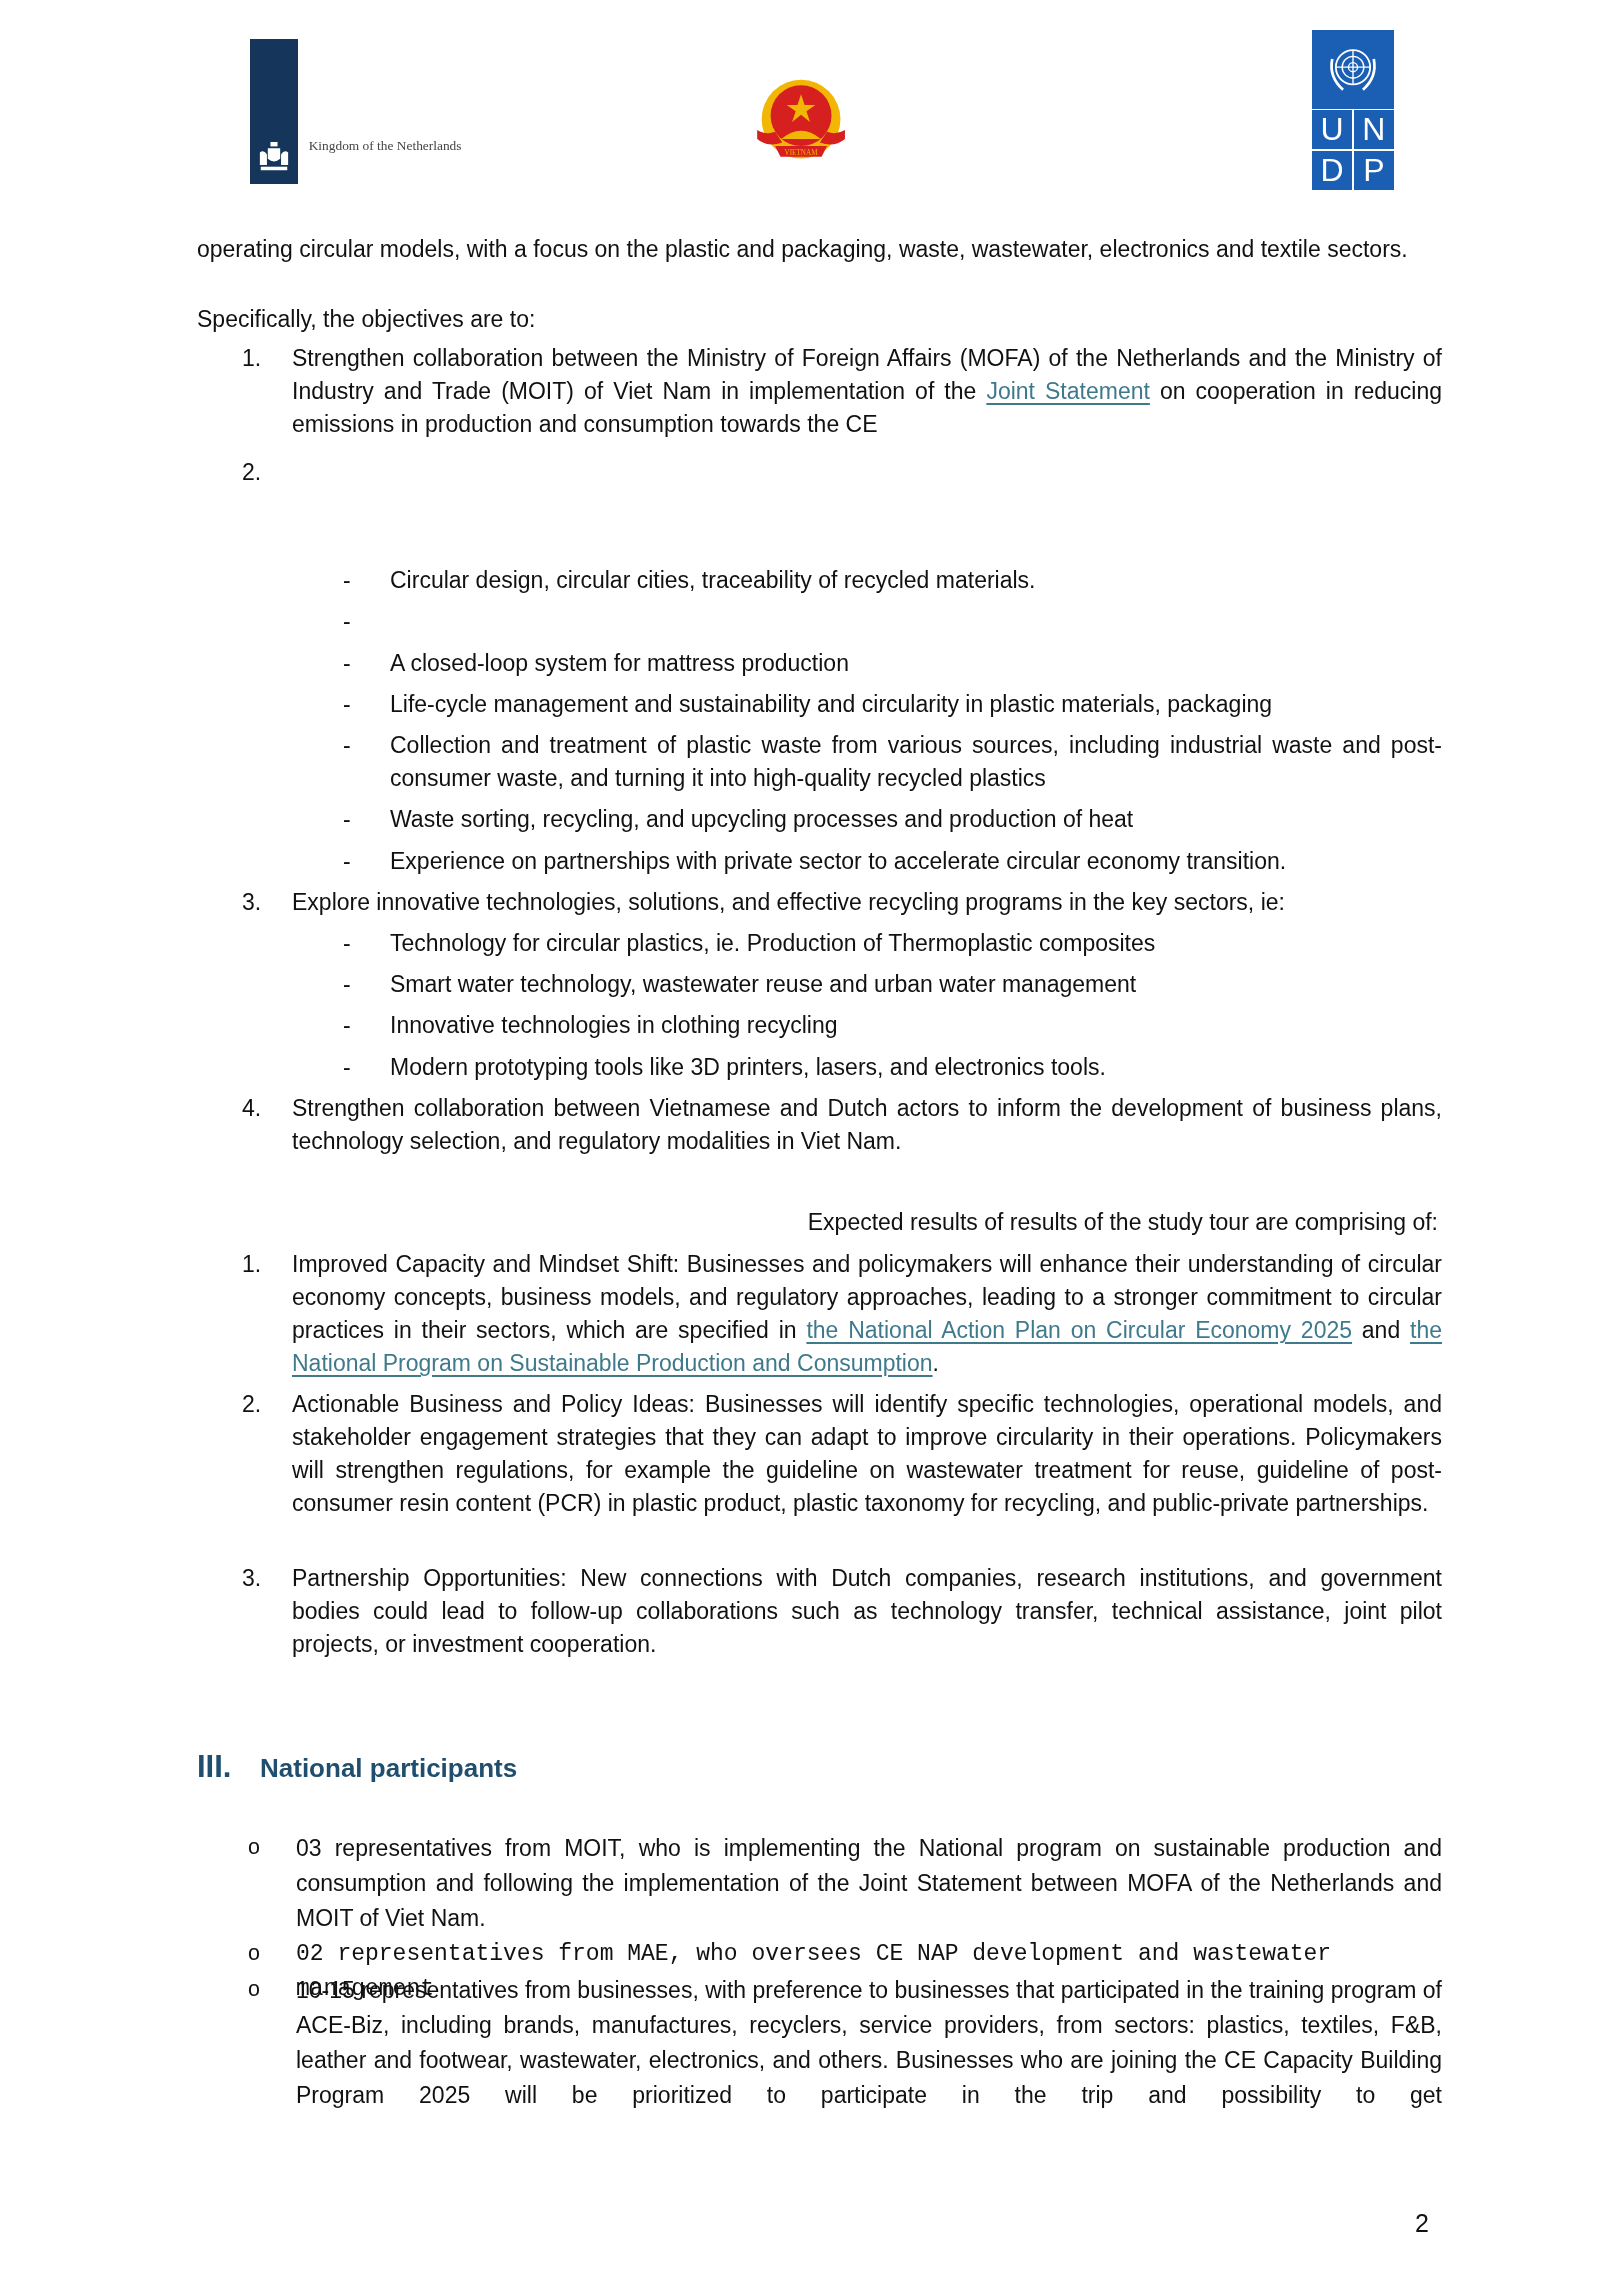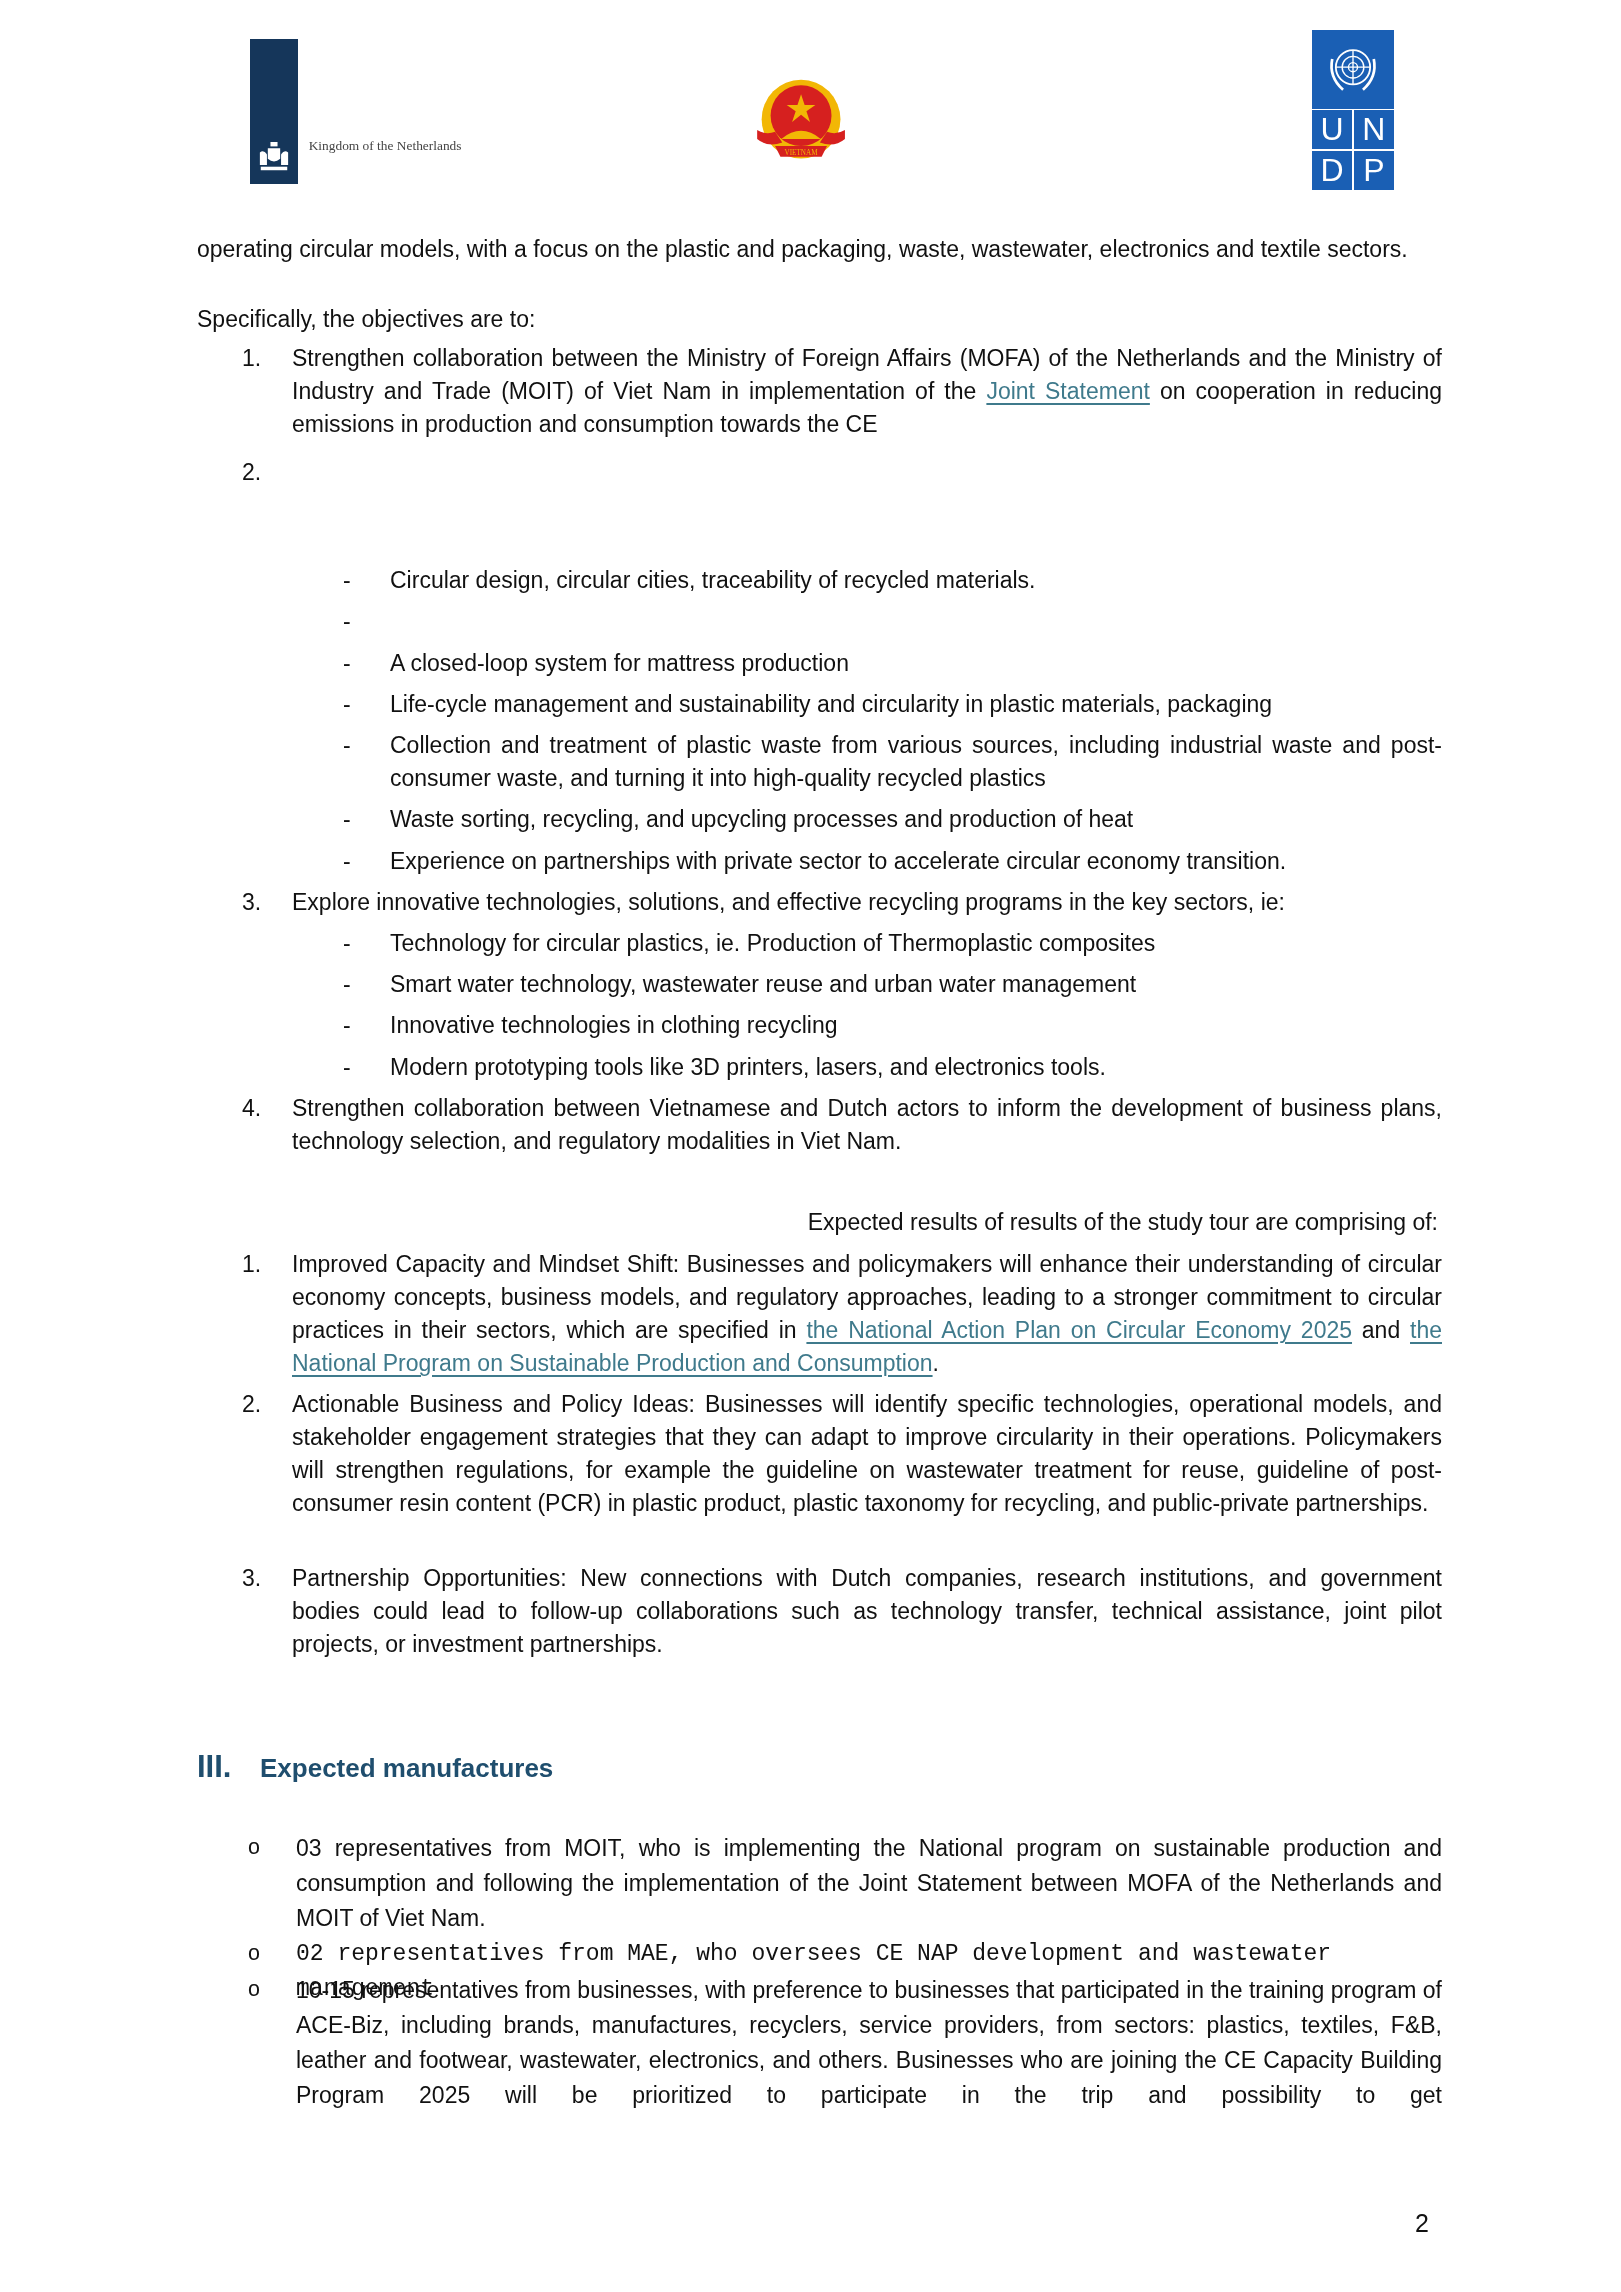--- a/index.html
+++ b/index.html
@@ -131,24 +131,24 @@
     <span>Improved Capacity and Mindset Shift: Businesses and policymakers will enhance their understanding of circular economy concepts, business models, and regulatory approaches, leading to a stronger commitment to circular practices in their sectors, which are specified in</span>
     <span class="link">the National Action Plan on Circular Economy 2025</span>
     <span>and</span>
     <span class="link">the National Program on Sustainable Production and Consumption</span><span>.</span>
   </div>
 
   <div class="num" style="left:242px; top:1388px;">2.</div>
   <div class="text just" style="left:292px; top:1388px; width:1150px;">Actionable Business and Policy Ideas: Businesses will identify specific technologies, operational models, and stakeholder engagement strategies that they can adapt to improve circularity in their operations. Policymakers will strengthen regulations, for example the guideline on wastewater treatment for reuse, guideline of post-consumer resin content (PCR) in plastic product, plastic taxonomy for recycling, and public-private partnerships.</div>
 
   <div class="num" style="left:242px; top:1562px;">3.</div>
-  <div class="text just" style="left:292px; top:1562px; width:1150px;">Partnership Opportunities: New connections with Dutch companies, research institutions, and government bodies could lead to follow-up collaborations such as technology transfer, technical assistance, joint pilot projects, or investment partnerships.</div>
+  <div class="text just" style="left:292px; top:1562px; width:1150px;">Partnership Opportunities: New connections with Dutch companies, research institutions, and government bodies could lead to follow-up collaborations such as technology transfer, technical assistance, joint pilot projects, or investment cooperation.</div>
 
   <div class="heading">
-    <span class="roman">III.</span><span>Expected manufactures</span>
+    <span class="roman">III.</span><span>National participants</span>
   </div>
 
   <div class="circ" style="left:248px; top:1831px;">o</div>
   <div class="text just" style="left:296px; top:1831px; width:1146px; line-height:35px;">03 representatives from MOIT, who is implementing the National program on sustainable production and consumption and following the implementation of the Joint Statement between MOFA of the Netherlands and MOIT of Viet Nam.</div>
 
   <div class="circ" style="left:248px; top:1937px;">o</div>
   <div class="text" style="left:296px; top:1937px; width:1146px; line-height:35px;font-family:Liberation Mono, monospace;">02 representatives from MAE, who oversees CE NAP development and wastewater management</div>
 
   <div class="circ" style="left:248px; top:1973px;">o</div>
   <div class="text just" style="left:296px; top:1973px; width:1146px; line-height:35px; text-align-last: justify;">10-15 representatives from businesses, with preference to businesses that participated in the training program of ACE-Biz, including brands, manufactures, recyclers, service providers, from sectors: plastics, textiles, F&amp;B, leather and footwear, wastewater, electronics, and others. Businesses who are joining the CE Capacity Building Program 2025 will be prioritized to participate in the trip and possibility to get</div>

